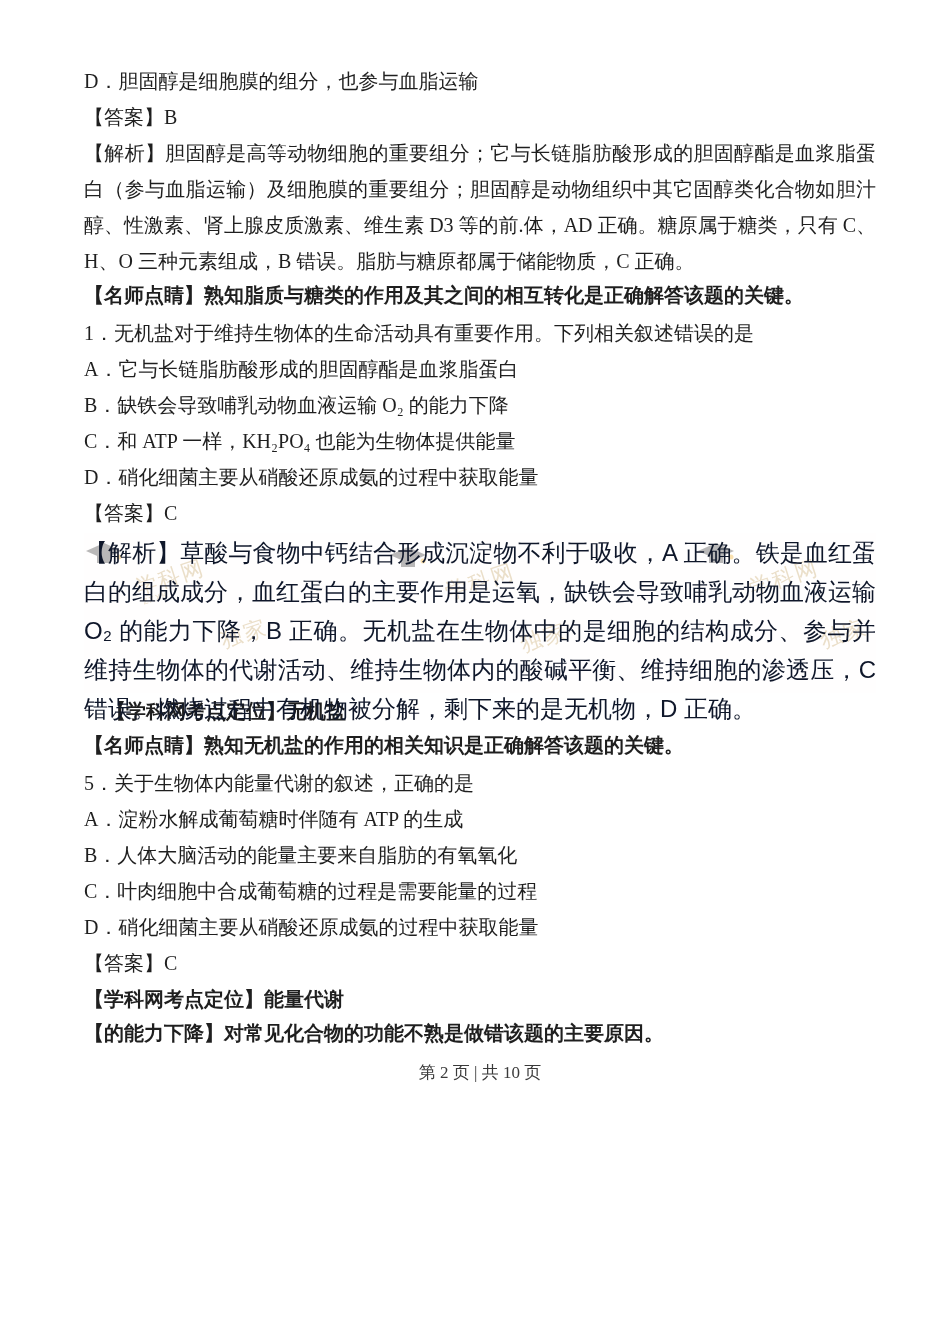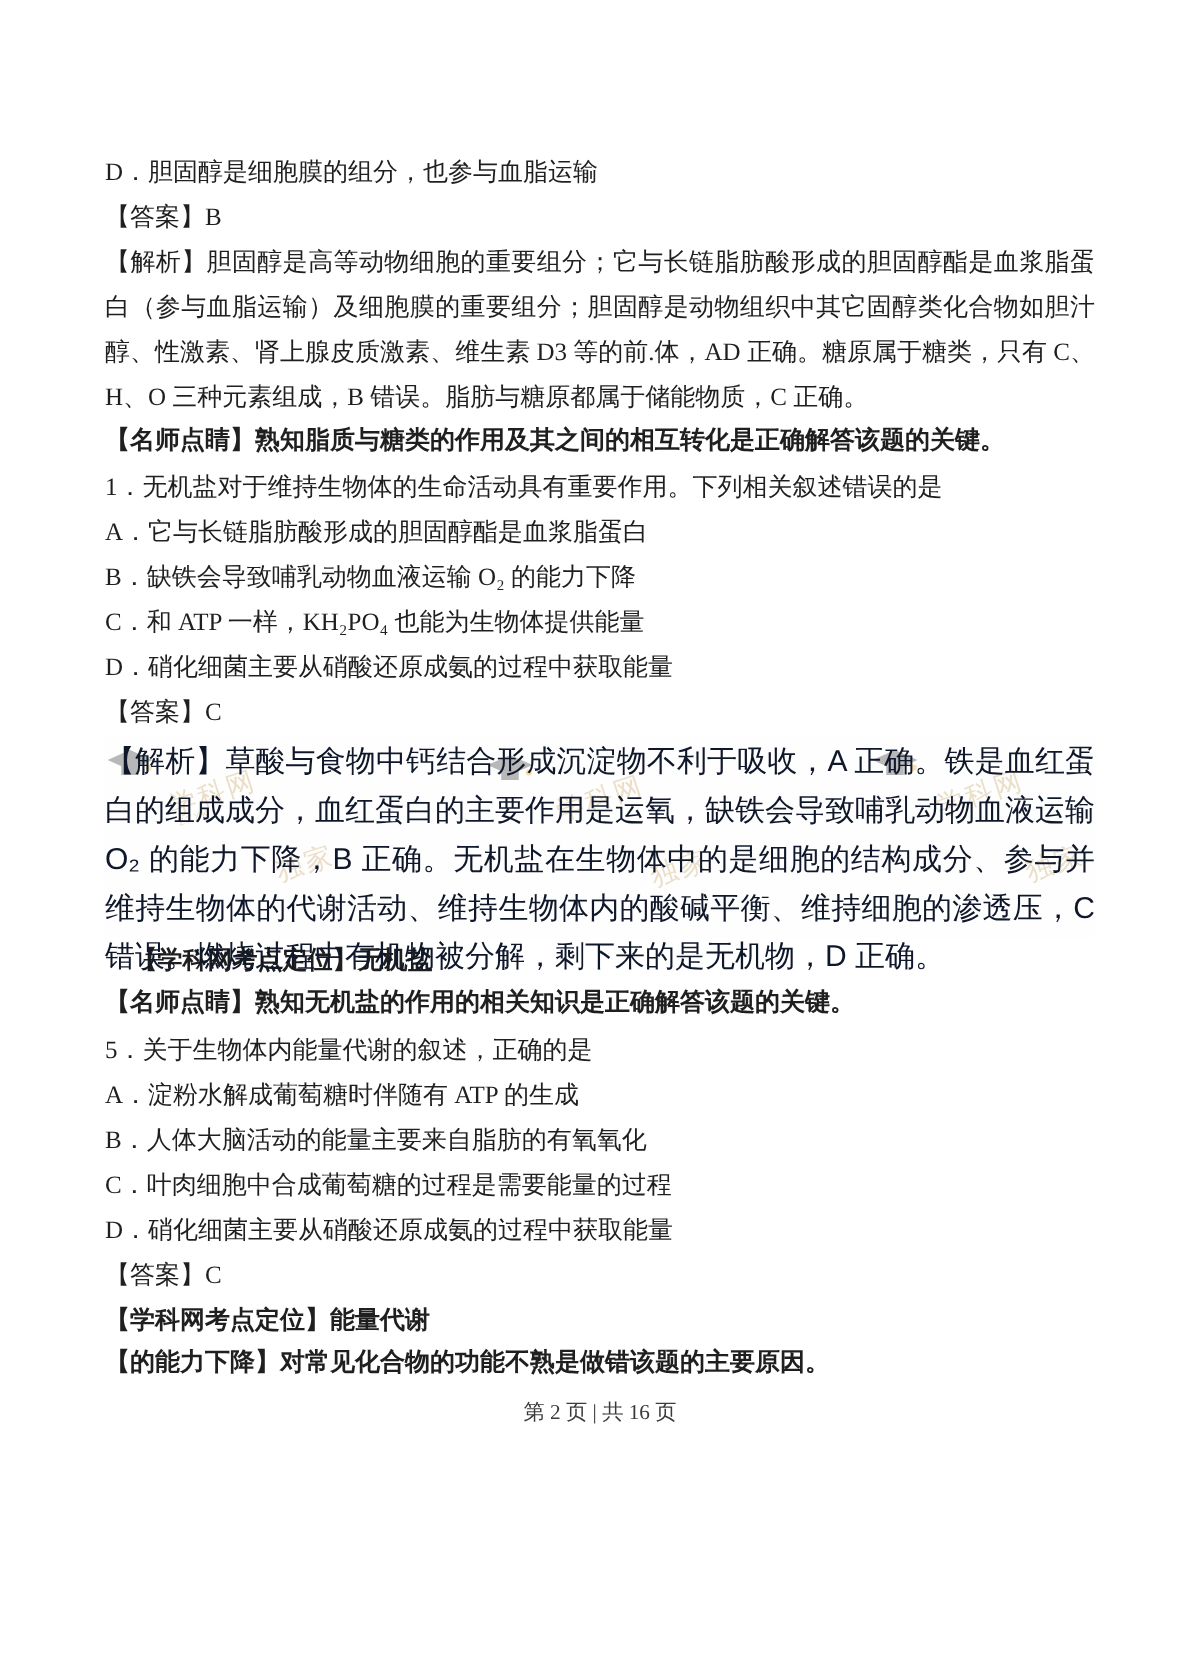--- a/index.html
+++ b/index.html
@@ -1,17 +1,17 @@
 <!DOCTYPE html>
 <html><head>
 <meta charset="utf-8">
 <style>
   html,body { margin:0; padding:0; background:#ffffff; }
   body { width:950px; height:1344px; font-family:"Liberation Serif", serif; }
-  .page { box-sizing:border-box; width:950px; height:1144px; padding:120px 74px 0 84px; position:relative; }
+  .page { box-sizing:border-box; width:950px; height:1144px; padding:63px 74px 0 84px; position:relative; }
   section { margin:0; padding:0; }
   p.line { margin:0; font-size:20px; line-height:36px; color:#1f1f1f; text-align:justify; }
   .red   { color:#e10000; }
   .green { color:#00a651; font-family:"Liberation Sans", sans-serif; font-weight:bold; }
   .blue  { color:#2929d6; font-family:Liberation Mono, monospace; font-weight:bold; }
   .indent1 { padding-left:22px; }
   
   .analysis-image { position:relative; height:160px; margin:2px 0 0 0; background:#fffefe; }
   .analysis-image .img-text {
     position:relative; z-index:2; margin:0; font-size:24px; line-height:39px;
@@ -89,15 +89,15 @@
     <p class="line">5．关于生物体内能量代谢的叙述，正确的是</p>
     <p class="line">A．淀粉水解成葡萄糖时伴随有 ATP 的生成</p>
     <p class="line">B．人体大脑活动的能量主要来自脂肪的有氧氧化</p>
     <p class="line">C．叶肉细胞中合成葡萄糖的过程是需要能量的过程</p>
     <p class="line">D．硝化细菌主要从硝酸还原成氨的过程中获取能量</p>
     <p class="line red">【答案】C</p>
     <p class="line green">【学科网考点定位】能量代谢</p>
     <p class="line blue">【的能力下降】对常见化合物的功能不熟是做错该题的主要原因。</p>
   </section>
 
-  <div class="footer">第 2 页 | 共 16 页</div>
+  <div class="footer">第 2 页 | 共 10 页</div>
 
 </div>
 
 </body></html>

